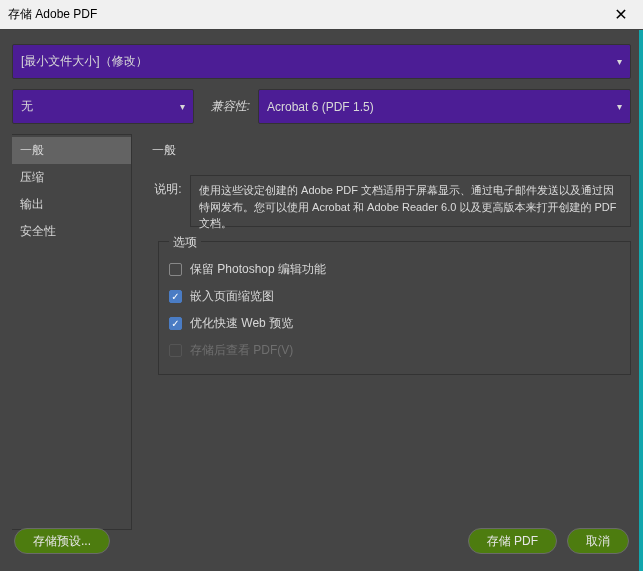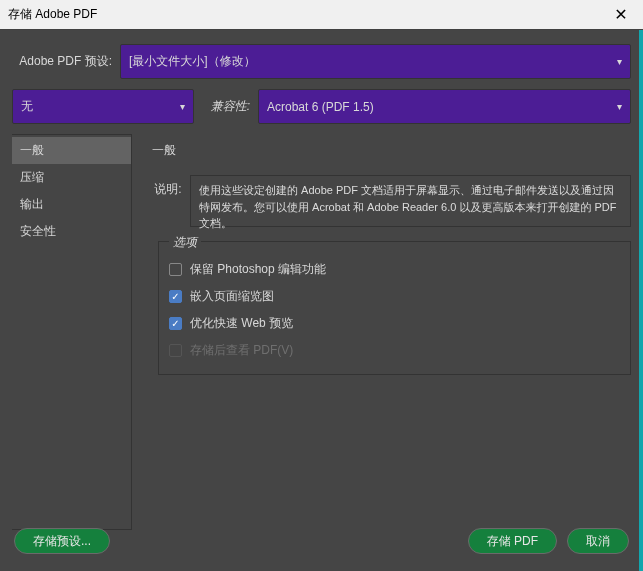--- a/index.html
+++ b/index.html
@@ -124,21 +124,20 @@
     padding: 14px 10px 10px 10px;
     position: relative;
     margin-left: 6px;
   }
   .fieldset .legend {
     position: absolute;
     top: -8px; left: 10px;
     background: #454545;
     padding: 0 4px;
     font-size: 12px;
-    font-style: italic;
   }
   .check-row {
     display: flex;
     align-items: center;
     padding: 5px 0;
   }
   .check {
     width: 13px; height: 13px;
     background: #454545;
     border: 1px solid #888;
@@ -168,21 +167,21 @@
     left: 0; right: 0; bottom: 0;
     height: 50px;
     display: flex;
     align-items: center;
     padding: 0 14px 10px 14px;
   }
   .btn {
     height: 26px;
     border: 1px solid #6a6a6a;
     border-radius: 13px;
-    background: #15803d;
+    background: #4d7c0f;
     color: #e6e6e6;
     padding: 0 18px;
     display: flex;
     align-items: center;
     cursor: pointer;
     font-size: 12px;
   }
   .footer .spacer { flex: 1; }
   .btn + .btn { margin-left: 10px; }
   .right-teal {
@@ -198,21 +197,20 @@
 <div class="titlebar">
   <span>存储 Adobe PDF</span>
   <span class="spacer"></span>
   <div class="close">
     <span>✕</span>
   </div>
 </div>
 
 <div class="content">
   <div class="row">
-    <div class="lbl-preset">Adobe PDF 预设:</div>
     <div class="select preset">
       <span>[最小文件大小]（修改）</span>
       <span class="chev">▾</span>
     </div>
   </div>
   <div class="row">
     <div class="select std">
       <span>无</span>
       <span class="chev">▾</span>
     </div>

